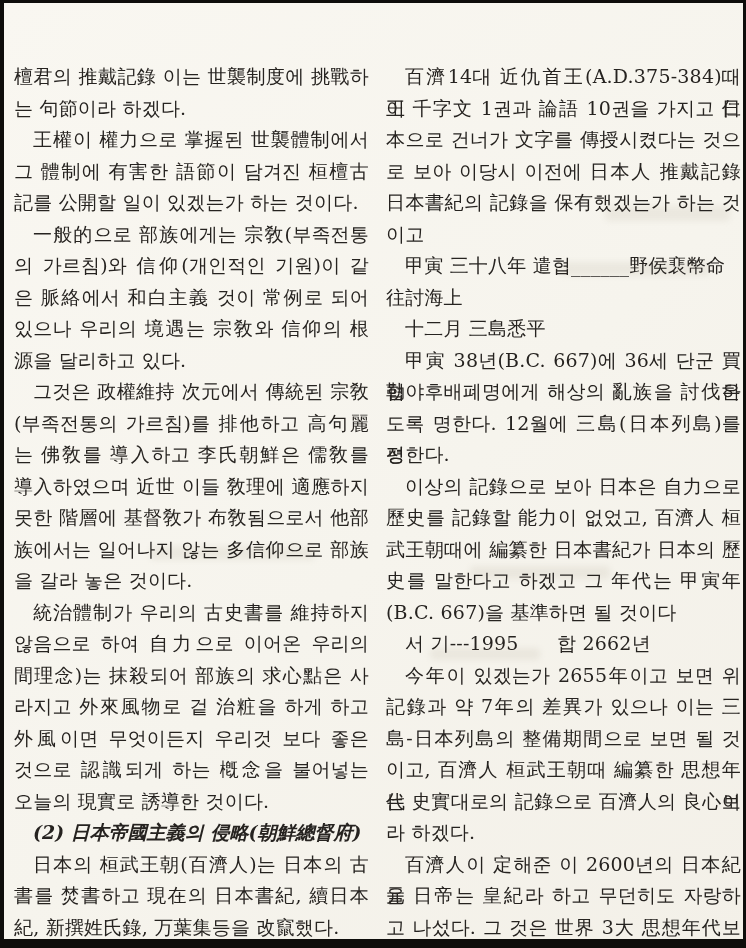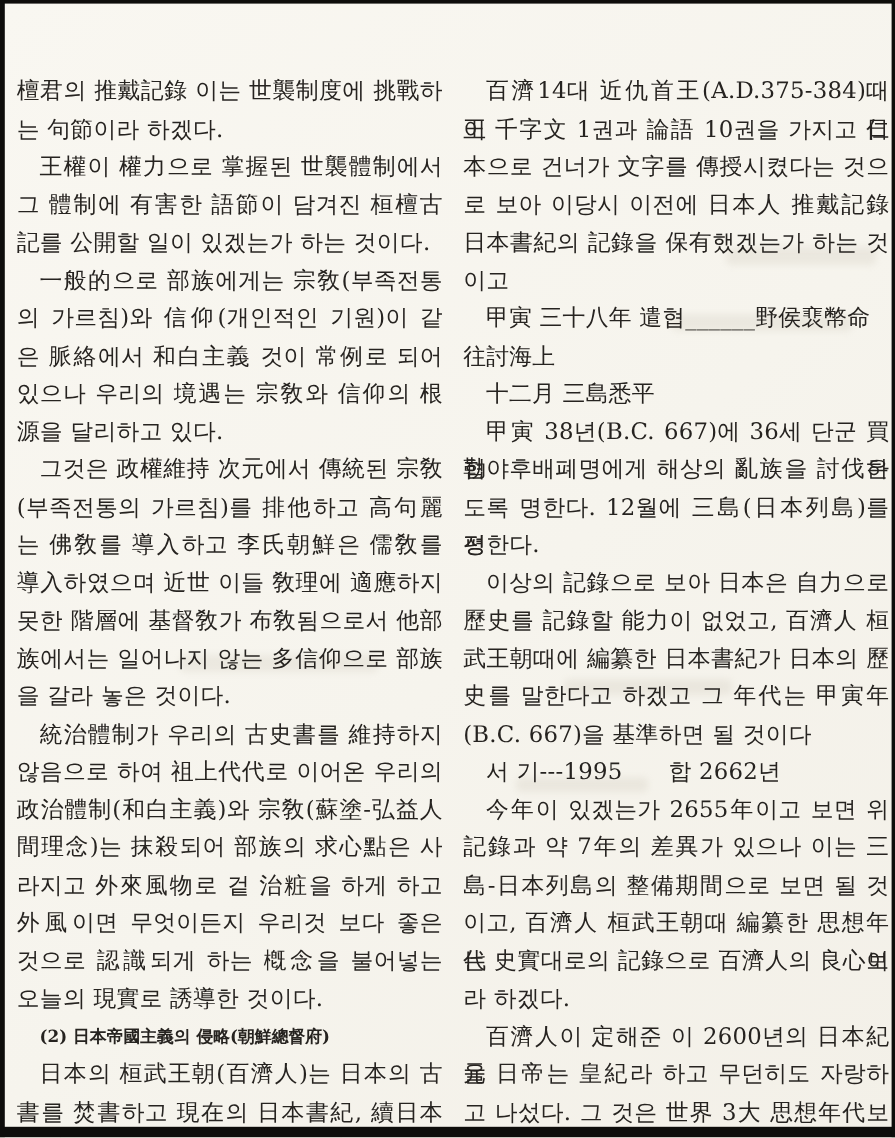--- a/index.html
+++ b/index.html
@@ -21,21 +21,21 @@
     display:flex;gap:17px;margin-top:40px;
   }
   .column{width:355px;}
   .line{
     height:31.5px;line-height:31.5px;
     font-size:19px;
     letter-spacing:0.2px;
   }
   .line.j{text-align:justify;text-align-last:justify;}
   .line.ind{text-indent:19px;}
-  .line.bold{font-weight:bold;font-size:14px;letter-spacing:0;}
+  .line.bold{font-weight:bold;font-size:19px;letter-spacing:0;font-style:italic;}
   .artifact{
     position:absolute;background:#b3aa97;opacity:.16;
     filter:blur(3px);border-radius:4px;pointer-events:none;
   }
   .a1{left:605px;top:206px;width:125px;height:15px;}
   .a2{left:560px;top:262px;width:150px;height:14px;}
   .a3{left:150px;top:546px;width:165px;height:14px;}
   .a4{left:470px;top:566px;width:140px;height:13px;}
   .a5{left:430px;top:648px;width:110px;height:12px;}
 </style>
@@ -67,22 +67,21 @@
         <div class="line j">있으나 우리의 境遇는 宗敎와 信仰의 根</div>
         <div class="line">源을 달리하고 있다.</div>
         <div class="line j ind">그것은 政權維持 次元에서 傳統된 宗敎</div>
         <div class="line j">(부족전통의 가르침)를 排他하고 高句麗</div>
         <div class="line j">는 佛敎를 導入하고 李氏朝鮮은 儒敎를</div>
         <div class="line j">導入하였으며 近世 이들 敎理에 適應하지</div>
         <div class="line j">못한 階層에 基督敎가 布敎됨으로서 他部</div>
         <div class="line j">族에서는 일어나지 않는 多信仰으로 部族</div>
         <div class="line">을 갈라 놓은 것이다.</div>
         <div class="line j ind">統治體制가 우리의 古史書를 維持하지</div>
-        <div class="line j">않음으로 하여 祖上代代로 이어온 우리의</div>
-        <div class="line j">政治體制(和白主義)와 宗敎(蘇塗-弘益人</div>
+        <div class="line j">않음으로 하여 自力으로 이어온 우리의</div>
         <div class="line j">間理念)는 抹殺되어 部族의 求心點은 사</div>
         <div class="line j">라지고 外來風物로 겉 治粧을 하게 하고</div>
         <div class="line j">外風이면 무엇이든지 우리것 보다 좋은</div>
         <div class="line j">것으로 認識되게 하는 槪念을 불어넣는</div>
         <div class="line">오늘의 現實로 誘導한 것이다.</div>
         <div class="line ind bold">(2) 日本帝國主義의 侵略(朝鮮總督府)</div>
         <div class="line j ind">日本의 桓武王朝(百濟人)는 日本의 古</div>
         <div class="line j">書를 焚書하고 現在의 日本書紀, 續日本</div>
         <div class="line">紀, 新撰姓氏錄, 万葉集등을 改竄했다.</div>
       </div>

